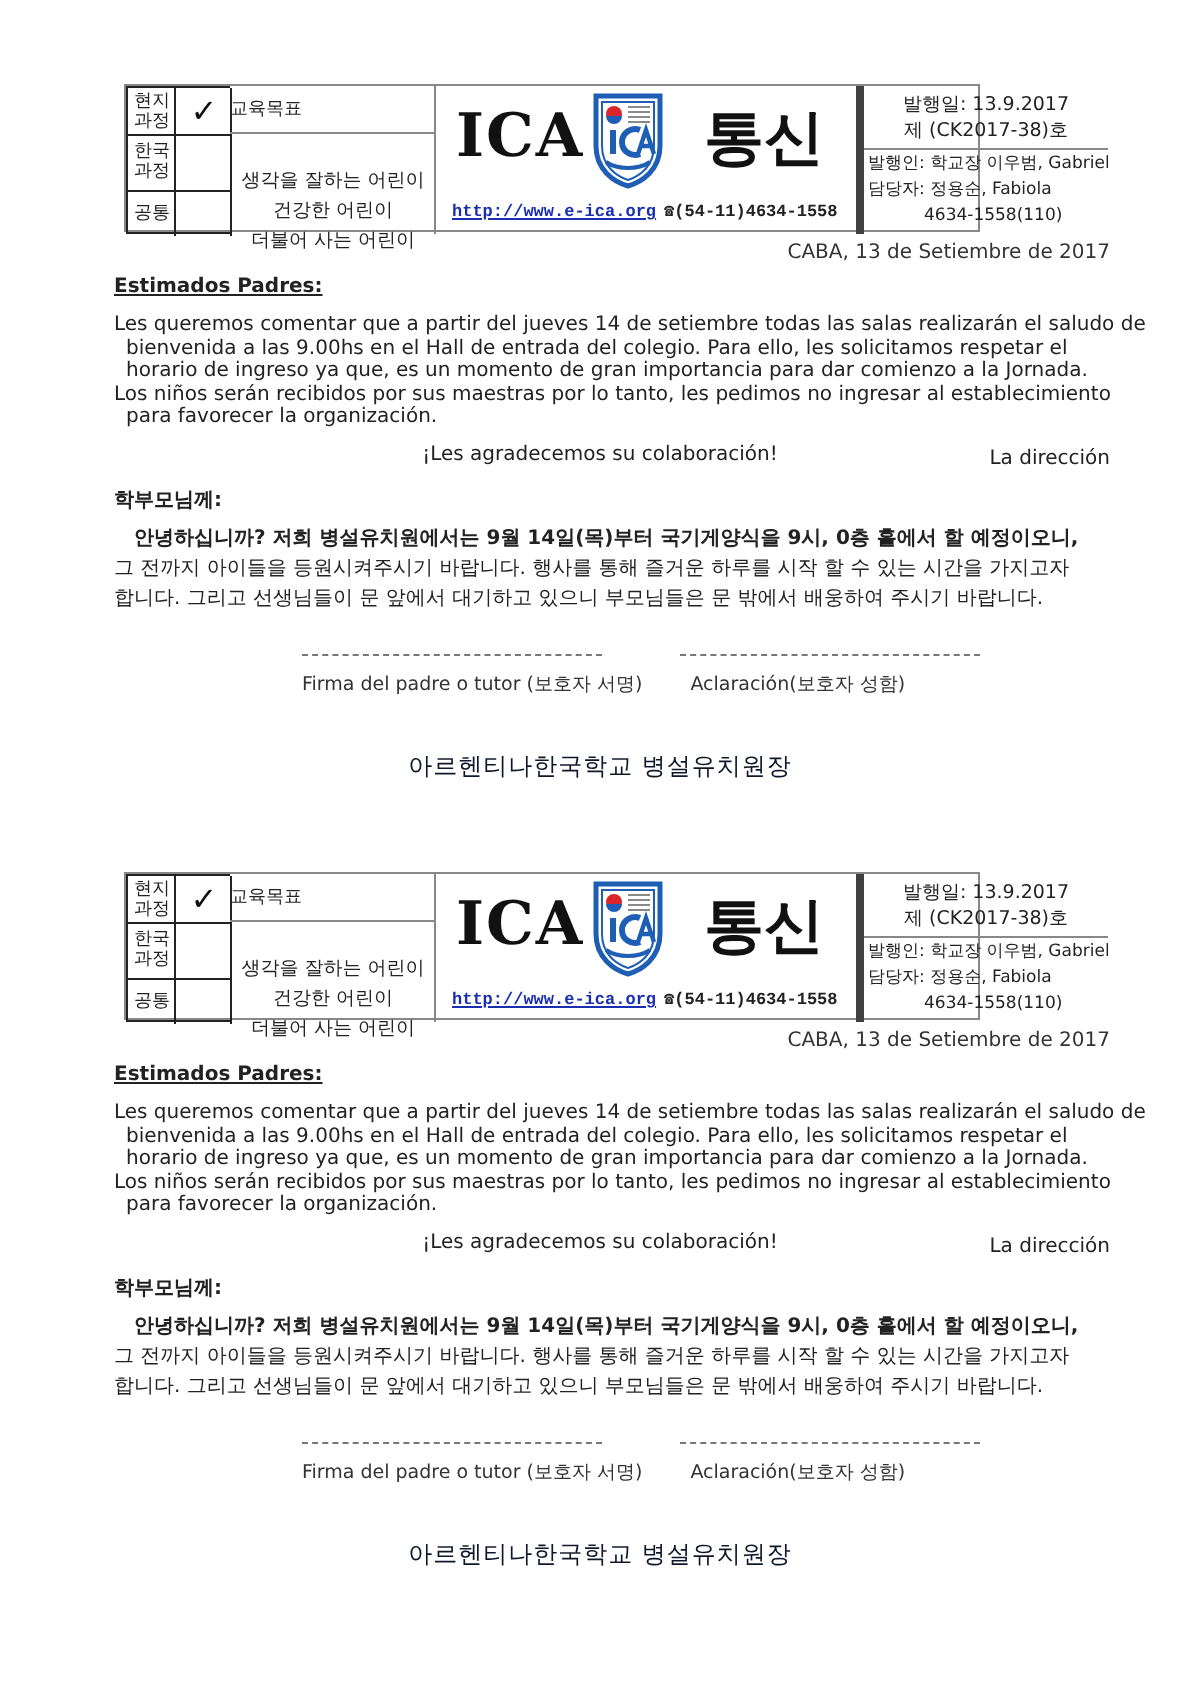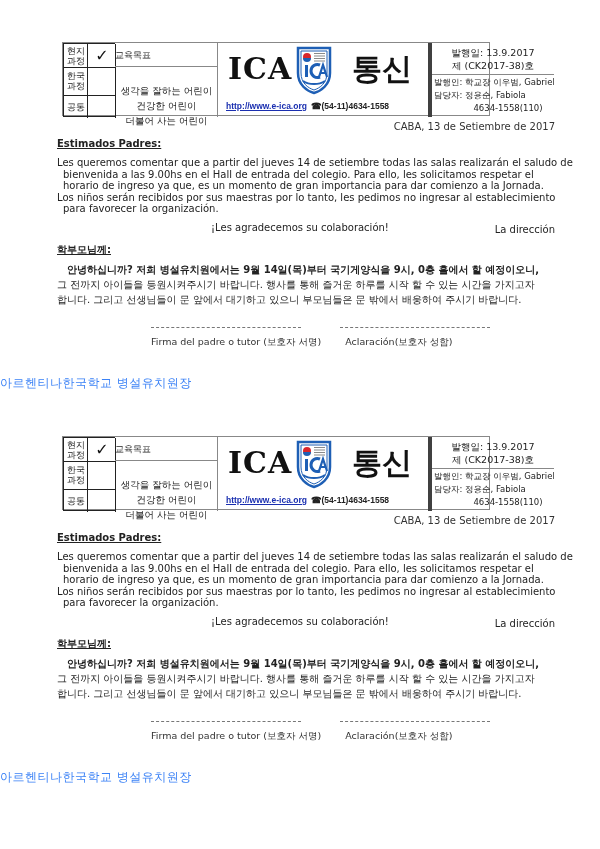--- a/index.html
+++ b/index.html
@@ -19,48 +19,48 @@
   .check { position: absolute; left: 24px; top: 0; width: 28px; height: 24px; text-align: center; font-size: 16px; line-height: 24px; color: #111; }
 
   .goals { left: 52px; top: 0; width: 103px; height: 74px; border-right: 1px solid #888; }
   .goals-title { position: absolute; left: 0; top: 0; width: 103px; height: 24px; border-bottom: 1px solid #888; box-sizing: border-box; font-size: 9px; line-height: 24px; text-align: left; }
   .goals-list { position: absolute; left: 0; top: 40px; width: 103px; text-align: center; font-size: 9.5px; line-height: 15px; }
 
   .brand { left: 155px; top: 0; width: 214px; height: 74px; border-right: 4px solid #404040; }
   .ica-word { position: absolute; left: 10px; top: 8px; font-family: "DejaVu Serif", serif; font-weight: bold; font-size: 30px; letter-spacing: 1px; color: #111; }
   .logo { position: absolute; left: 77px; top: 2px; width: 38px; height: 50px; }
   .tongsin { position: absolute; left: 134px; top: 6px; font-weight: bold; font-size: 30px; color: #111; }
-  .brand-line { position: absolute; left: 8px; top: 58px; font-family: Liberation Sans, sans-serif; font-size: 8.5px; font-weight: bold; white-space: nowrap; }
+  .brand-line { position: absolute; left: 8px; top: 58px; font-family: Liberation Mono, monospace; font-size: 8.5px; font-weight: bold; white-space: nowrap; }
   .url { color: #1a2fb0; text-decoration: underline; }
   .phone { color: #222; margin-left: 4px; }
 
   .meta { left: 369px; top: 0; width: 122px; height: 74px; }
   .meta-top { position: absolute; left: 0; top: 0; width: 122px; height: 32px; border-bottom: 1px solid #888; box-sizing: border-box; text-align: center; font-size: 9.5px; line-height: 13px; padding-top: 3px; }
   .meta-bot { position: absolute; left: 2px; top: 33px; width: 120px; font-size: 8.5px; line-height: 13px; white-space: nowrap; overflow: hidden; }
-  .meta-bot .phone2 { padding-left: 28px; text-align: center; }
+  .meta-bot .phone2 { padding-left: 28px; }
 
   
   .date { position: absolute; right: 45px; top: 79px; font-size: 10px; color: #333; }
   .greet { position: absolute; left: 57px; top: 96px; font-size: 10px; font-weight: bold; text-decoration: underline; color: #222; }
   .para-es { position: absolute; left: 57px; top: 115px; width: 510px; font-size: 10px; line-height: 11.5px; color: #222; }
   .para-es div { white-space: nowrap; }
   .para-es .ind { padding-left: 6px; }
   .thanks { position: absolute; left: 0; width: 600px; top: 180px; text-align: center; font-size: 10px; color: #222; }
   .direccion { position: absolute; right: 45px; top: 182px; font-size: 10px; color: #222; }
-  .greet-ko { position: absolute; left: 57px; top: 201px; font-size: 10px; font-weight: bold; text-decoration: underline; color: #222; }
+  .greet-ko { position: absolute; left: 57px; top: 201px; font-size: 10px; font-weight: bold; color: #222; }
   .para-ko { position: absolute; left: 57px; top: 220px; width: 510px; font-size: 10px; line-height: 15px; color: #222; }
   .para-ko div { white-space: nowrap; text-align: justify; }
   .para-ko .ind { padding-left: 10px; font-weight: bold; }
 
   .sig-line { position: absolute; top: 285px; height: 0; border-top: 1px dashed #777; }
   .sig1 { left: 151px; width: 150px; }
   .sig2 { left: 340px; width: 150px; }
   .sig-labels { position: absolute; left: 151px; top: 294px; font-size: 9.5px; color: #333; white-space: nowrap; }
   .sig-labels span + span { margin-left: 24px; }
-  .signoff { position: absolute; left: 0; width: 600px; top: 333px; text-align: left; font-size: 12px; color: #3b82f6; letter-spacing: 0.5px; }
+  .signoff { position: absolute; left: 0; width: 600px; top: 333px; text-align: center; font-size: 12px; color: #0f172a; letter-spacing: 0.5px; }
 </style>
 </head>
 <body>
 
 <div id="root">
   <div class="copy c1">
     <div class="hdr">
 
       <div class="cell kind" style="width:52px;">
         <div class="kind-col"></div>

